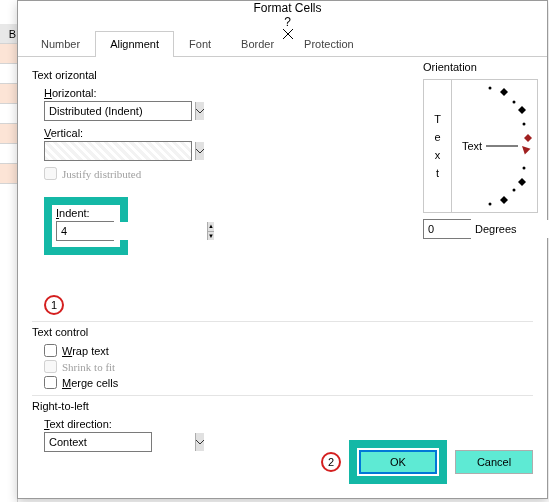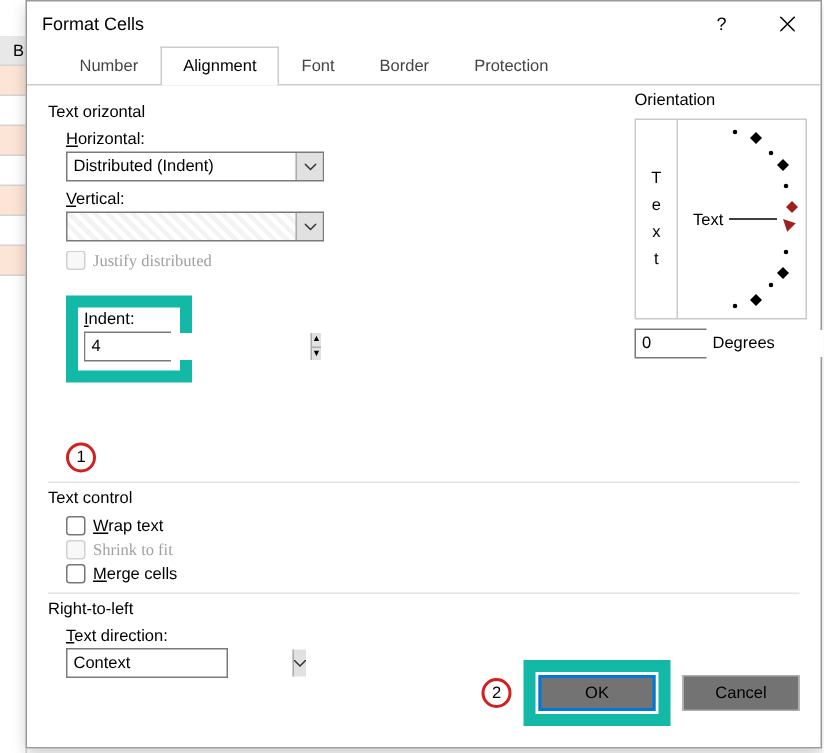--- a/index.html
+++ b/index.html
@@ -41,32 +41,33 @@
     border: 1px solid #9a9a9a;
     box-shadow: 0 4px 10px rgba(0,0,0,.2);
   }
   .titlebar {
     height: 30px;
     display: flex;
     align-items: center;
     padding: 0 0 0 10px;
     font-size: 12px;
     color: #000;
+    flex-direction: column;
   }
   .titlebar .spacer { flex: 1; }
   .titlebar .tbtn {
     width: 44px; height: 30px;
     display: flex; align-items: center; justify-content: center;
     font-size: 12px; font-family: Arial;
     cursor: pointer;
   }
   .tabs {
     display: flex;
     border-bottom: 1px solid #ccc;
-    padding: 0 20px;
+    padding: 0 8px;
   }
   .tab {
     padding: 6px 14px;
     font-size: 11px;
     color: #444;
     border: 1px solid transparent;
     border-bottom: none;
     position: relative;
     cursor: pointer;
   }
@@ -96,21 +97,21 @@
   }
   .field-label {
     font-size: 11px;
     color: #000;
     margin-bottom: 2px;
   }
   .field-label .ul { text-decoration: underline; }
   .combo {
     display: flex;
     align-items: stretch;
-    width: 172px;
+    width: 148px;
     height: 20px;
     border: 1px solid #7a7a7a;
     background: #fff;
   }
   .combo input {
     flex: 1;
     border: none;
     padding: 0 4px;
     font: inherit;
     background: transparent;
@@ -214,21 +215,21 @@
     position: absolute;
     right: 14px;
     bottom: 14px;
     display: flex;
     align-items: center;
     gap: 8px;
   }
   .btn {
     width: 78px; height: 24px;
     border: 1px solid #adadad;
-    background: #737373;
+    background: #5eead4;
     font: inherit;
     cursor: pointer;
   }
   .btn.primary {
     border: 2px solid #0078d7;
   }
 </style>
 </head>
 <body>
 

